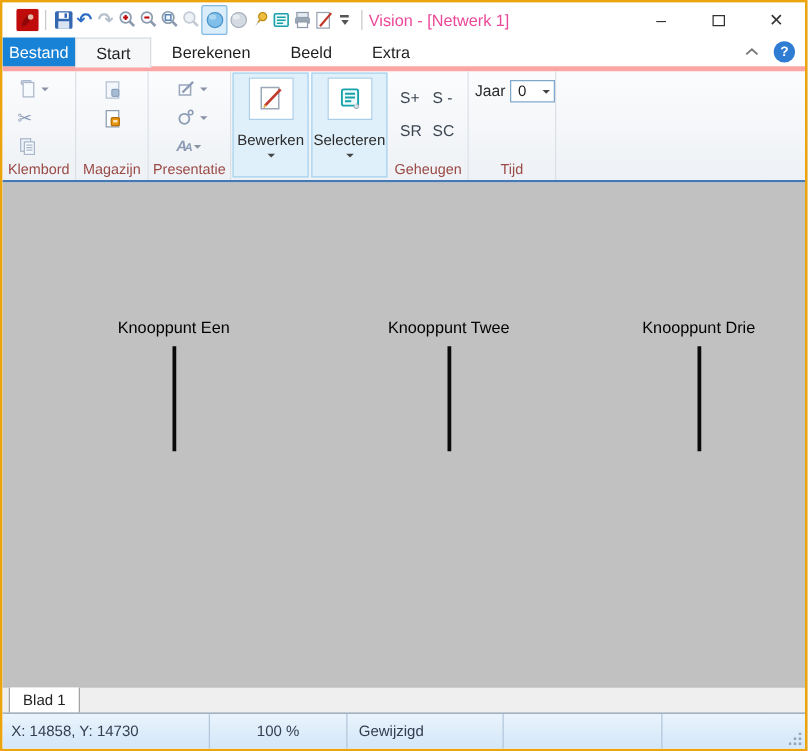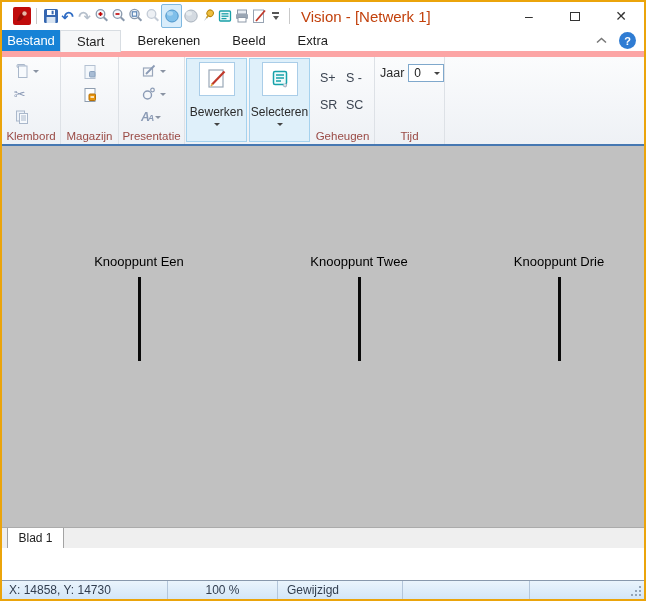--- a/index.html
+++ b/index.html
@@ -11,27 +11,27 @@
   .appicon{ width:18px; height:18px; flex-shrink:0; cursor:default;}
   .tb-sep{ width:1px; height:16px; background:#c9c9c9; margin:0 5px; flex-shrink:0;}
   .qat{ display:flex; align-items:center; height:28px;}
   .qat-btn{ width:17px; height:24px; display:flex; align-items:center; justify-content:center; flex-shrink:0;}
   .qat-btn.sel{ background:#D9EDFB; border:1px solid #7FB8E0; border-radius:2px; width:21px;}
   .glyph-undo{ font-size:15px; color:#2E6BC4; font-weight:bold; line-height:1;}
   .glyph-redo{ font-size:15px; color:#B6C0CC; font-weight:bold; line-height:1;}
   .qat-menu{ display:flex; flex-direction:column; align-items:center; width:14px;}
   .qat-menu .bar{ width:7px; height:1.5px; background:#555; margin-bottom:2px;}
   .tri-down{ width:0; height:0; border-left:3.5px solid transparent; border-right:3.5px solid transparent; border-top:4px solid #555;}
-  .win-title{ font-size:15px; color:#c2410c; margin-left:6px; flex:1; white-space:nowrap;}
+  .win-title{ font-size:13px; color:#ec4899; margin-left:0; flex:1; white-space:nowrap;}
   .win-controls{ display:flex; height:28px;}
   .wc{ width:46px; height:28px; display:flex; align-items:center; justify-content:center; font-size:14px; color:#333;}
   .max-box{ width:10px; height:9px; border:1.3px solid #333; display:block;}
 
   
-  .tabbar{ height:27px; background:#fff; display:flex; align-items:stretch; border-bottom:6px solid #fca5a5; flex-shrink:0; position:relative;}
+  .tabbar{ height:27px; background:#fff; display:flex; align-items:stretch; border-bottom:4px solid #fca5a5; flex-shrink:0; position:relative;}
   .file-tab{ width:58px; background:#1782D6; color:#fff; font-size:13px; display:flex; align-items:center; justify-content:center;}
   .tab{ padding:0 16px; font-size:13px; color:#1e1e1e; display:flex; align-items:center;}
   .tab.active{ background:#F6F7F8; border:1px solid #D8DDE2; border-bottom:none; margin-bottom:-1px; z-index:2;}
   .tabbar-right{ margin-left:auto; display:flex; align-items:center; gap:9px; padding-right:8px;}
   .chevron-btn{ width:18px; height:18px; display:flex; align-items:center; justify-content:center;}
   .help-btn{ width:17px; height:17px; border-radius:50%; background:#2F7CD3; color:#fff; font-size:11px; font-weight:bold; display:flex; align-items:center; justify-content:center;}
 
   
   .ribbon{ height:89px; background:linear-gradient(#FBFCFD,#EEF1F5); border-bottom:2px solid #4678B2; display:flex; align-items:stretch; flex-shrink:0;}
   .rgroup{ position:relative; border-right:1px solid #DDE1E6; display:flex; flex-direction:column;}
@@ -62,21 +62,21 @@
   .node{ position:absolute; top:108px; width:150px; display:flex; flex-direction:column; align-items:center;}
   .node-0{ left:62px;} .node-1{ left:282px;align-items:center;} .node-2{ left:482px;}
   .node-label{ font-size:13px; color:#000; height:16px; white-space:nowrap;}
   .node-line{ width:3px; height:84px; background:#0a0a0a; margin-top:7px;}
 
   
   .sheetbar{ height:21px; background:#EFEFEF; border-top:1px solid #ABABAB; display:flex; align-items:stretch; flex-shrink:0;}
   .sheet-tab{ margin-left:5px; width:57px; background:#fff; border-left:1px solid #A3A3A3; border-right:1px solid #A3A3A3; font-size:12px; color:#222; display:flex; align-items:center; justify-content:center;}
 
   
-  .statusbar{ height:19px; background:linear-gradient(#EAF4FC,#D3E6F8); border-top:1px solid #8898AC; display:flex; align-items:stretch; font-size:12px; color:#323E4F; flex-shrink:0; position:relative;margin-top:32px;}
+  .statusbar{ height:29px; background:linear-gradient(#EAF4FC,#D3E6F8); border-top:1px solid #8898AC; display:flex; align-items:stretch; font-size:12px; color:#323E4F; flex-shrink:0; position:relative;}
   .sb-seg{ border-right:1px solid #B3C6DB; display:flex; align-items:center;}
   .sb-coords{ width:166px; padding-left:7px;}
   .sb-zoom{ width:110px; justify-content:center;}
   .sb-state{ width:125px; padding-left:9px;}
   .sb-e1{ width:127px;}
   .sb-e2{ flex:1; border-right:none;}
   .grip{ position:absolute; right:2px; bottom:2px;}
 </style>
 </head>
 <body>

